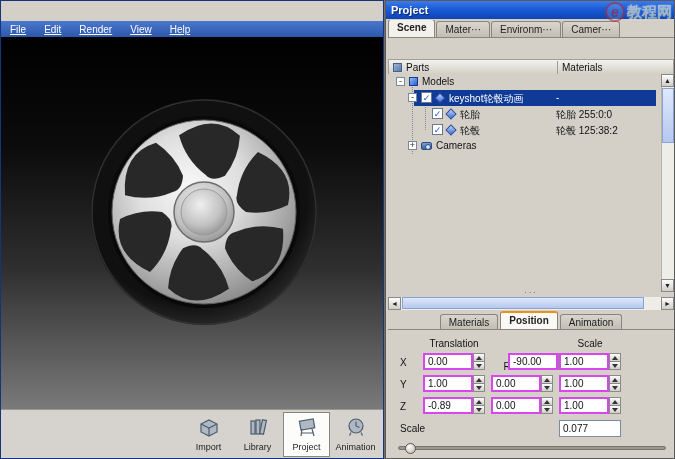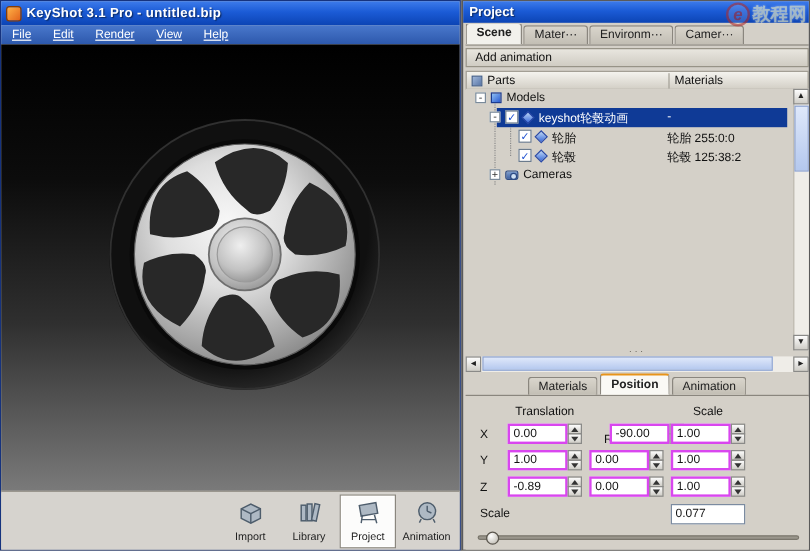--- a/index.html
+++ b/index.html
@@ -116,24 +116,20 @@
   .wm-circle { width:20px; height:20px; border-radius:50%; border:2px solid #b03030; color:#b03030;
     font-size:14px; font-weight:bold; font-style:italic; text-align:center; line-height:17px; background:rgba(255,255,255,.25); }
   .wm-text { font-size:15px; font-weight:bold; color:#fef9c3; margin-left:2px; text-shadow:0 0 2px rgba(255,255,255,.8); }
 </style>
 </head>
 <body>
 
 <div class="screen">
 
   <div class="main-window">
-    <div class="titlebar">
-      <span class="app-icon"></span>
-      <span class="title-text">KeyShot 3.1 Pro  -  untitled.bip</span>
-    </div>
     <div class="menubar">
       <span class="menu-item">File</span>
       <span class="menu-item">Edit</span>
       <span class="menu-item">Render</span>
       <span class="menu-item">View</span>
       <span class="menu-item">Help</span>
     </div>
 
     <div class="viewport">
       <div class="wheel">
@@ -221,21 +217,20 @@
       <span class="p-title">Project</span>
     </div>
 
     <div class="ptabs">
       <span class="ptab active">Scene</span>
       <span class="ptab">Mater···</span>
       <span class="ptab">Environm···</span>
       <span class="ptab">Camer···</span>
     </div>
 
-    <button class="addanim">Add animation</button>
 
     <div class="parts-head">
       <span class="ph-icon"></span>
       <span>Parts</span>
       <span class="ph-materials">Materials</span>
     </div>
 
     <div class="tree">
       <div class="guide" style="left:24px; top:8px; height:72px;"></div>
       <div class="guide" style="left:37px; top:24px; height:32px;"></div>

